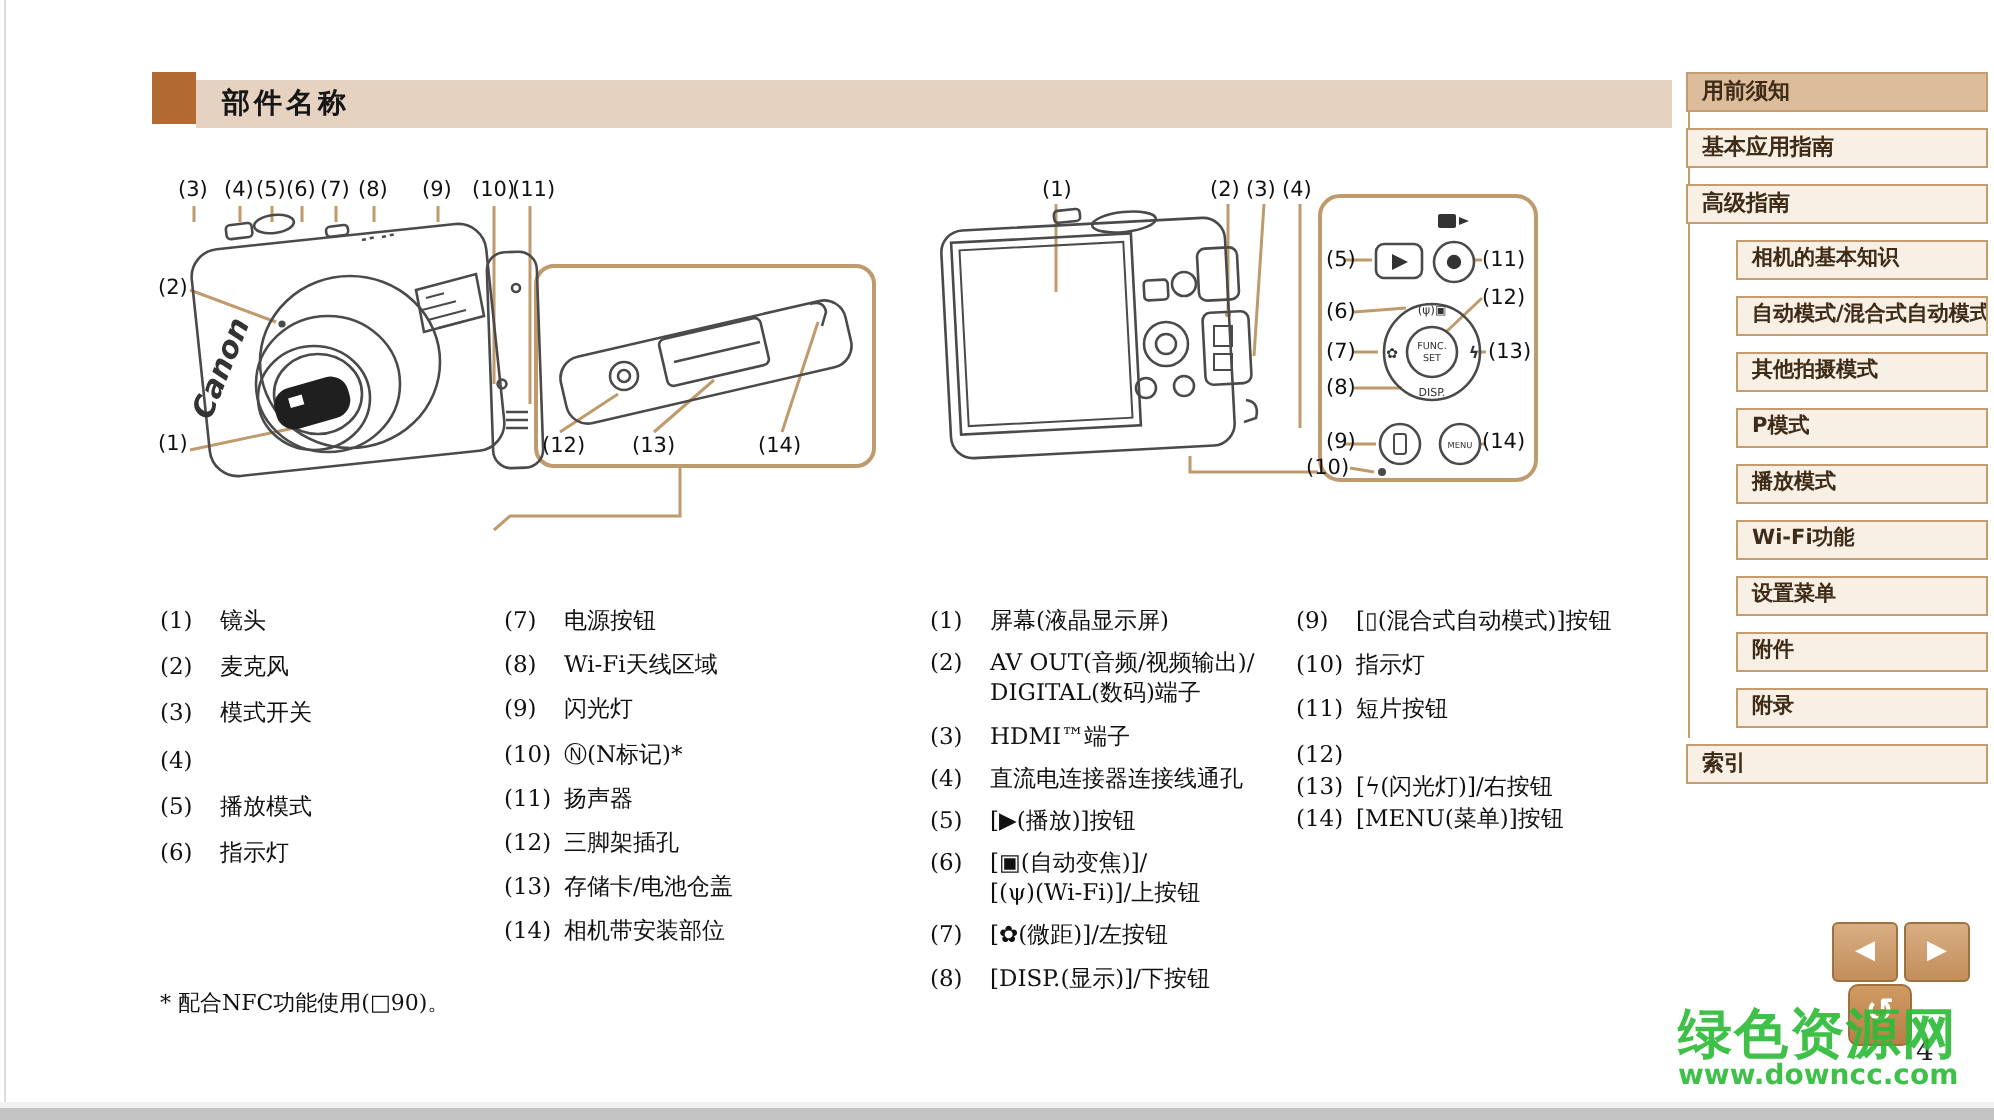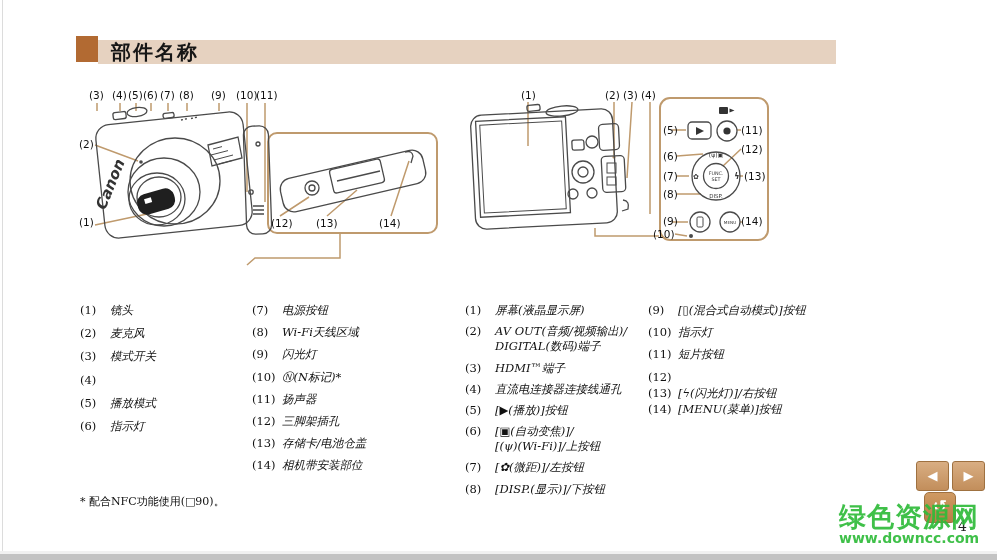--- a/index.html
+++ b/index.html
@@ -6,34 +6,34 @@
   .page{position:relative;width:997px;height:560px;background:#fff;overflow:hidden;
         font-family:"DejaVu Sans","Liberation Sans",sans-serif;color:#111;}
   .left-edge{position:absolute;left:2px;top:0;width:1px;height:552px;background:#dcdcdc;}
   .bottom-bar{position:absolute;left:0;bottom:0;width:997px;height:6px;background:#c3c3c3;}
   .top-strip{position:absolute;left:0;bottom:6px;width:997px;height:3px;background:#f1f1f1;}
 
   
   .header-square{position:absolute;left:76px;top:36px;width:22px;height:26px;background:#b26a32;}
   .header-bar{position:absolute;left:98px;top:40px;width:738px;height:24px;background:#e6d2c0;
               display:flex;align-items:center;padding-left:13px;box-sizing:border-box;}
-  .page-title{font-size:20px;font-weight:bold;color:#161616;letter-spacing:2px;}
+  .page-title{font-size:14px;font-weight:bold;color:#161616;letter-spacing:2px;}
 
   
   .diagram-area{position:absolute;left:75px;top:88px;width:760px;height:182px;}
   .dlabel{position:absolute;font-size:10.5px;color:#101010;white-space:nowrap;line-height:13px;}
 
   
   .plist{position:absolute;font-family:"DejaVu Serif","Liberation Serif",serif;font-size:11.5px;color:#101010;}
   .pl-row{display:flex;margin-bottom:8px;}
   .pl-row.mb7{margin-bottom:7px;}
   .pl-row.mb6{margin-bottom:6px;}
   .pl-row.tight{margin-bottom:1px;}
   .pl-num{width:30px;flex:none;line-height:1.32;}
-  .pl-txt{white-space:pre-line;line-height:1.32;font-style:italic;}
+  .pl-txt{white-space:pre-line;line-height:1.32;}
   .footnote{position:absolute;left:80px;top:494px;font-family:"DejaVu Serif","Liberation Serif",serif;
             font-size:11px;color:#101010;}
 
   
   .sidebar{position:absolute;left:840px;top:36px;width:156px;}
   .side-rail{position:absolute;left:4px;top:0;height:333px;width:0;border-left:1px solid #c59c6f;}
   .tab{position:relative;margin:0 2px 8px 3px;height:18px;line-height:17px;border:1px solid #c59c6f;
        background:#f8f0e4;color:#3f2c18;font-size:11px;font-weight:bold;padding:0 2px 0 7px;
        overflow:hidden;white-space:nowrap;cursor:pointer;}
   .tab.active{background:#dcbc9b;}
@@ -326,20 +326,36 @@
         <span class="pl-txt">[ϟ(闪光灯)]/右按钮</span>
       </div>
     <div class="pl-row">
         <span class="pl-num">(14)</span>
         <span class="pl-txt">[MENU(菜单)]按钮</span>
       </div>
   </div>
 
   <div class="footnote">* 配合NFC功能使用(□90)。</div>
 
+  <div class="sidebar">
+    <div class="side-rail"></div>
+    <div class="tab active">用前须知</div>
+    <div class="tab">基本应用指南</div>
+    <div class="tab">高级指南</div>
+    <div class="tab sub">相机的基本知识</div>
+    <div class="tab sub">自动模式/混合式自动模式</div>
+    <div class="tab sub">其他拍摄模式</div>
+    <div class="tab sub">P模式</div>
+    <div class="tab sub">播放模式</div>
+    <div class="tab sub">Wi-Fi功能</div>
+    <div class="tab sub">设置菜单</div>
+    <div class="tab sub">附件</div>
+    <div class="tab sub">附录</div>
+    <div class="tab">索引</div>
+  </div>
 
   <div class="nav-btn nav-prev"><span>◀</span></div>
   <div class="nav-btn nav-next"><span>▶</span></div>
   <div class="back-btn"><span>↺</span></div>
   <div class="page-num">4</div>
 
   <div class="wm wm1">绿色资源网</div>
   <div class="wm wm2">www.downcc.com</div>
 
   <div class="top-strip"></div>

